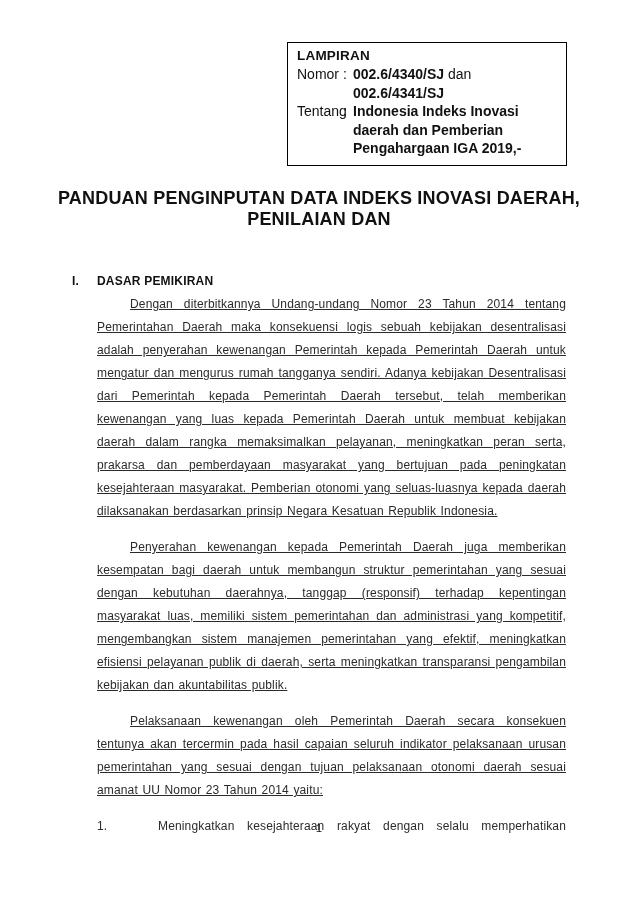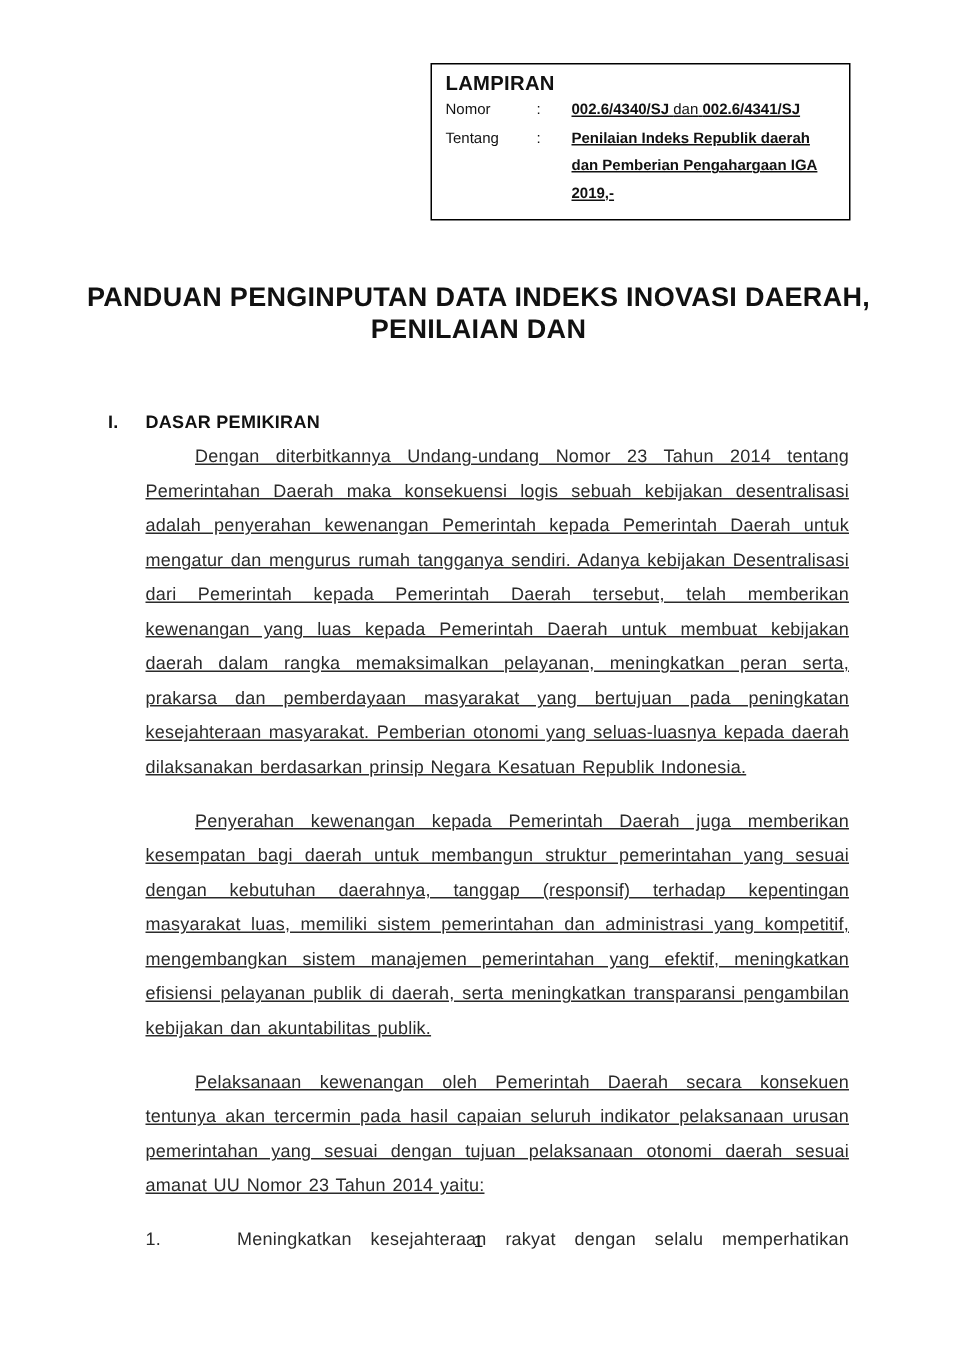--- a/index.html
+++ b/index.html
@@ -29,27 +29,27 @@
   }
   .lampiran-title {
     font-weight: bold;
     font-size: 13.5px;
     letter-spacing: 0.2px;
     margin-bottom: 2px;
   }
   .lampiran-meta {
     display: grid;
     grid-template-columns: 40px 12px 1fr;
-    column-gap: 16px;
-    font-size: 10px;
+    column-gap: 2px;
+    font-size: 14px;
     line-height: 18.5px;
   }
   .meta-label { font-weight: normal; }
   .meta-colon { text-align: center; font-weight: normal; }
-  .meta-value { font-weight: bold; text-decoration: underline; }
+  .meta-value { font-weight: bold; }
   .meta-value .regular { font-weight: normal; }
 
   
   .doc-title {
     position: absolute;
     top: 188px;
     left: 50px;
     right: 50px;
     text-align: center;
     font-weight: bold;
@@ -109,21 +109,21 @@
 <div class="page">
 
   <div class="lampiran-box">
     <div class="lampiran-title">LAMPIRAN</div>
     <div class="lampiran-meta">
       <div class="meta-label">Nomor</div>
       <div class="meta-colon">:</div>
       <div class="meta-value"><span>002.6/4340/SJ</span> <span class="regular">dan</span> <span>002.6/4341/SJ</span></div>
       <div class="meta-label">Tentang</div>
       <div class="meta-colon">:</div>
-      <div class="meta-value">Penilaian Indeks Republik daerah dan Pemberian Pengahargaan IGA 2019,-</div>
+      <div class="meta-value">Indonesia Indeks Inovasi daerah dan Pemberian Pengahargaan IGA 2019,-</div>
     </div>
   </div>
 
   <div class="doc-title">
     <div>PANDUAN PENGINPUTAN DATA INDEKS INOVASI DAERAH, PENILAIAN DAN</div>
   </div>
 
   <div class="content">
     <div class="section-heading">
       <div class="section-numeral">I.</div>

